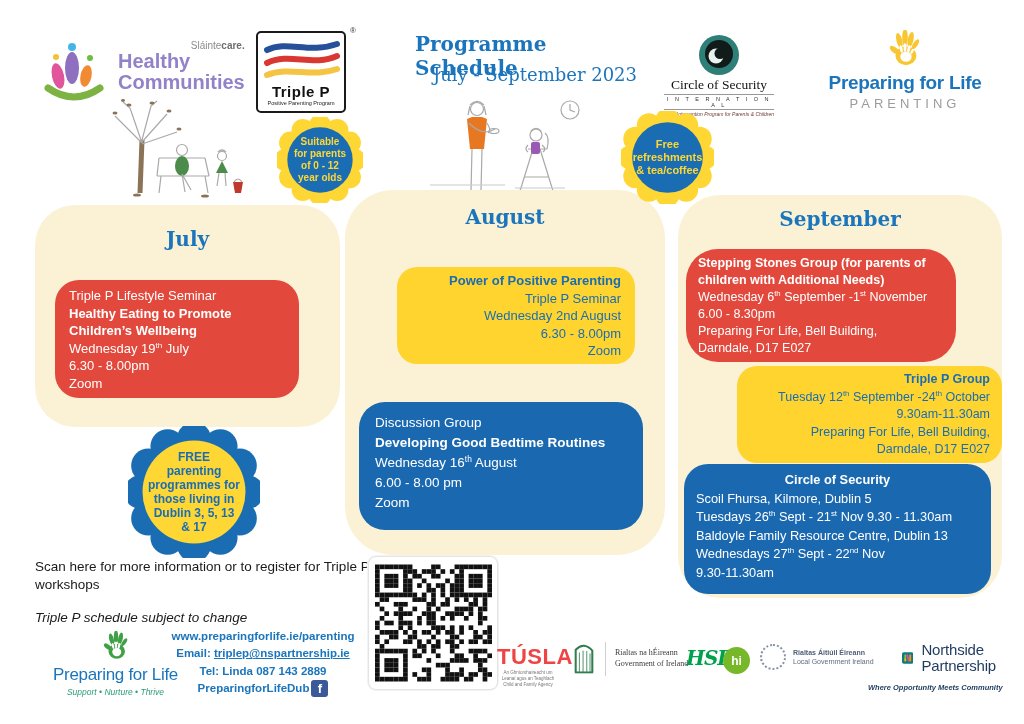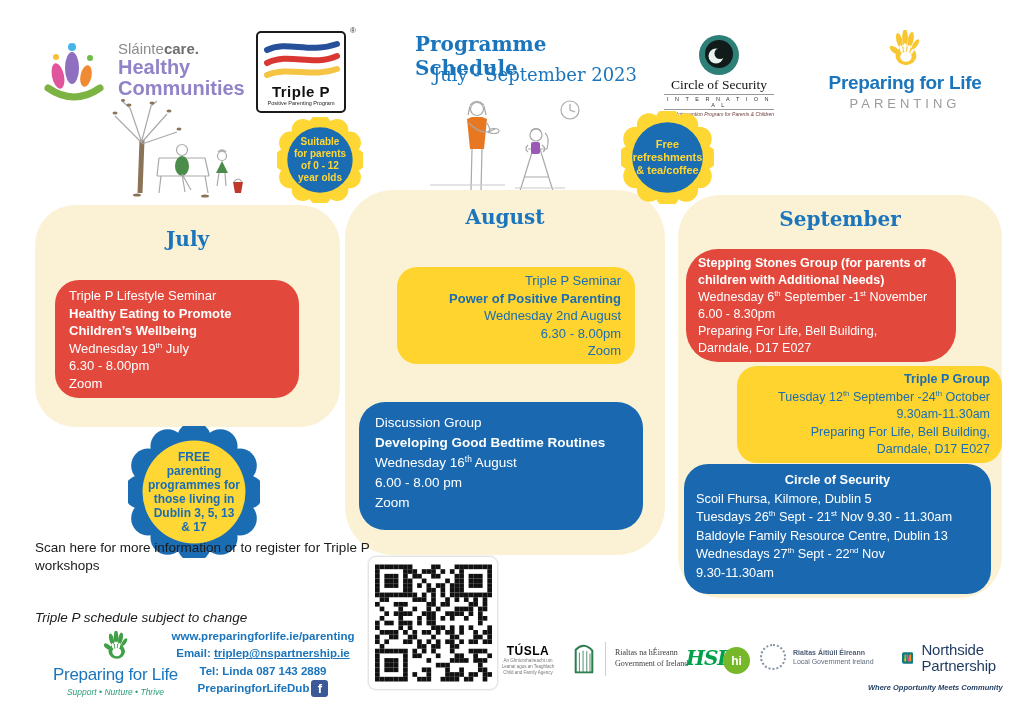--- a/index.html
+++ b/index.html
@@ -6,21 +6,21 @@
   * { margin:0; padding:0; box-sizing:border-box; }
   body { background:#ffffff; font-family:"Liberation Sans", sans-serif; }
   .canvas { position:relative; width:1024px; height:724px; background:#fff; overflow:hidden; }
   .abs { position:absolute; }
 
   
   .serif-blue { font-family:"DejaVu Serif", serif; font-weight:bold; color:#1B75BC; }
   .page-title { font-size:20px; text-align:left; }
   .page-sub   { font-family:"DejaVu Serif", serif; font-weight:normal; color:#1B75BC; font-size:18px; text-align:center; }
 
-  .sl-brand { font-size:15px; color:#8C8C8C; }
+  .sl-brand { font-size:10px; color:#8C8C8C;text-align:right; }
   .sl-brand b { color:#6E6E6E; }
   .sl-name { font-size:20px; font-weight:bold; color:#9283C8; line-height:1.05; }
 
   .tp-box { width:90px; height:82px; background:#fff; border:2.5px solid #1a1a1a; border-radius:5px; text-align:center; padding-top:3px; }
   .tp-name { font-size:15px; font-weight:bold; color:#111; letter-spacing:0.5px; line-height:1; }
   .tp-tag  { font-size:5.5px; color:#222; margin-top:1px; }
   .tp-reg  { font-size:8px; color:#333; }
 
   .cos { width:118px; text-align:center; }
   .cos-name { font-family:"Liberation Serif", serif; font-size:13.5px; color:#111; }
@@ -54,21 +54,21 @@
   .note-text { font-size:13.5px; color:#1a1a1a; font-style:italic; }
   .qr-card { background:#fff; border:1px solid #e4e4e4; border-radius:8px; padding:6px; box-shadow:0 0 0 1px #f3f3f3; }
   .contact { text-align:center; color:#1B75BC; font-size:11.5px; font-weight:bold; line-height:1.5; }
   .contact .link { text-decoration:underline; }
   .fb-icon { display:inline-block; width:17px; height:17px; background:#3B5998; color:#fff; border-radius:3px;
     font-weight:bold; font-size:13px; line-height:17px; text-align:center; vertical-align:middle; margin-left:2px; }
   .pfl-foot { text-align:center; }
   .pfl-foot-name { font-size:17px; color:#1B75BC; letter-spacing:-0.3px; }
   .pfl-foot-tag { font-size:8.5px; font-style:italic; color:#2E9E77; margin-top:2px; }
 
-  .tusla-name { font-size:12px; font-weight:bold; color:#000000; letter-spacing:0.5px; }
+  .tusla-name { font-size:22px; font-weight:bold; color:#ef4444; letter-spacing:0.5px; }
   .tusla-sub { font-size:4.5px; color:#777; line-height:1.3; }
   .gov-text { font-family:"Liberation Serif", serif; font-size:8px; color:#3C3C3C; line-height:1.35; }
   .hse-text { font-size:20px; font-weight:bold; color:#00A14B; letter-spacing:-1px; font-family:"DejaVu Serif", serif; font-style:italic; }
   .hi-circle { width:27px; height:27px; border-radius:50%; background:#76B82A; color:#fff; font-weight:bold;
     font-size:12px; display:flex; align-items:center; justify-content:center; }
   .lgi-circle { width:26px; height:26px; border:2.5px dotted #8494A8; border-radius:50%; }
   .lgi-text { font-size:7px; color:#5E6B7E; line-height:1.35; }
   .lgi-text .b1 { font-weight:bold; color:#4E5E78; }
   .ns-text { font-size:15px; color:#1E3A5F; line-height:1.05; letter-spacing:-0.2px; }
   .ns-tag { font-size:7.5px; font-style:italic; font-weight:bold; color:#1E3A5F; margin-top:4px; white-space:nowrap; }
@@ -201,22 +201,22 @@
 
   <div class="card red" style="left:55px;top:280px;width:244px;height:118px;border-radius:24px;padding:7px 14px;">
     <div class="cl">Triple P Lifestyle Seminar</div>
     <div class="cl bold">Healthy Eating to Promote Children’s Wellbeing</div>
     <div class="cl">Wednesday 19<sup>th</sup> July</div>
     <div class="cl">6.30 - 8.00pm</div>
     <div class="cl">Zoom</div>
   </div>
 
   <div class="card yellow right" style="left:397px;top:267px;width:238px;height:97px;border-radius:20px;padding:5px 14px;">
+    <div class="cl bold">Power of Positive Parenting</div>
     <div class="cl">Triple P Seminar</div>
-    <div class="cl bold">Power of Positive Parenting</div>
     <div class="cl">Wednesday 2nd August</div>
     <div class="cl">6.30 - 8.00pm</div>
     <div class="cl">Zoom</div>
   </div>
 
   <div class="card blue" style="left:359px;top:402px;width:284px;height:128px;border-radius:26px;padding:11px 16px;line-height:20px;font-size:13.5px;">
     <div class="cl">Discussion Group</div>
     <div class="cl bold">Developing Good Bedtime Routines</div>
     <div class="cl">Wednesday 16<sup>th</sup> August</div>
     <div class="cl">6.00 - 8.00 pm</div>
@@ -314,21 +314,21 @@
       <circle cx="50" cy="50" r="39" fill="#FFD735"></circle>
     </svg>
     <div class="badge-text" style="color:#1B6DB3;font-size:12px;">FREE
 parenting
 programmes for
 those living in
 Dublin 3, 5, 13
 &amp; 17</div>
   </div>
 
-  <div class="abs scan-text" style="left:35px;top:539px;width:335px;">Scan here for more information or to register for Triple P workshops</div>
+  <div class="abs scan-text" style="left:35px;top:558px;width:335px;">Scan here for more information or to register for Triple P workshops</div>
   <div class="abs note-text" style="left:35px;top:610px;width:335px;">Triple P schedule subject to change</div>
 
   <div class="abs qr-card" style="left:368px;top:556px;width:130px;height:134px;">
     <svg id="qr-svg" viewBox="0 0 125 125" width="117" height="120">
         <rect x="0" y="0" width="5" height="5" fill="#111"></rect>
         <rect x="5" y="0" width="5" height="5" fill="#111"></rect>
         <rect x="10" y="0" width="5" height="5" fill="#111"></rect>
         <rect x="15" y="0" width="5" height="5" fill="#111"></rect>
         <rect x="20" y="0" width="5" height="5" fill="#111"></rect>
         <rect x="25" y="0" width="5" height="5" fill="#111"></rect>

